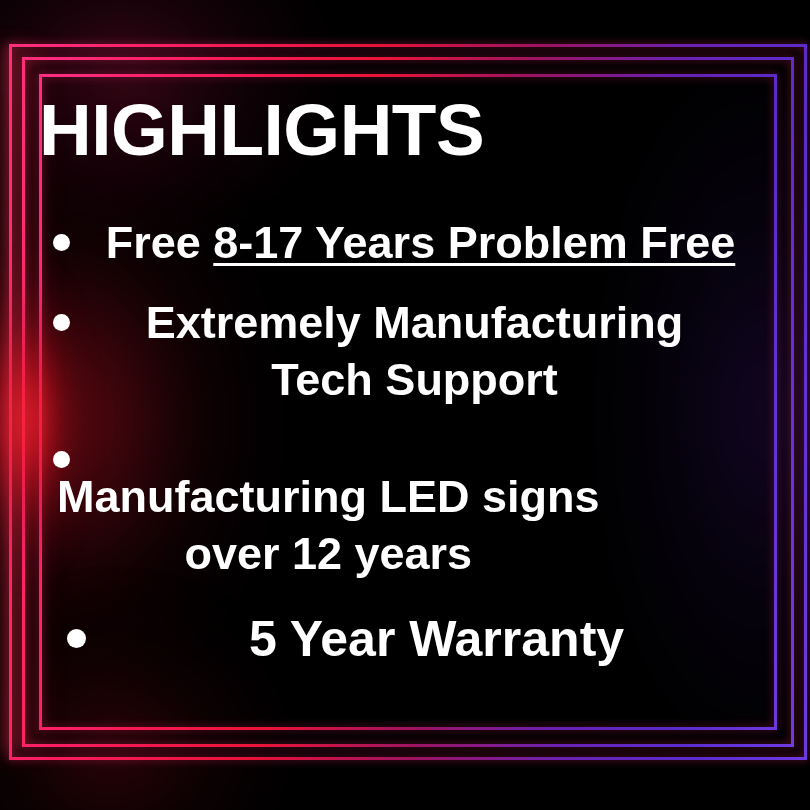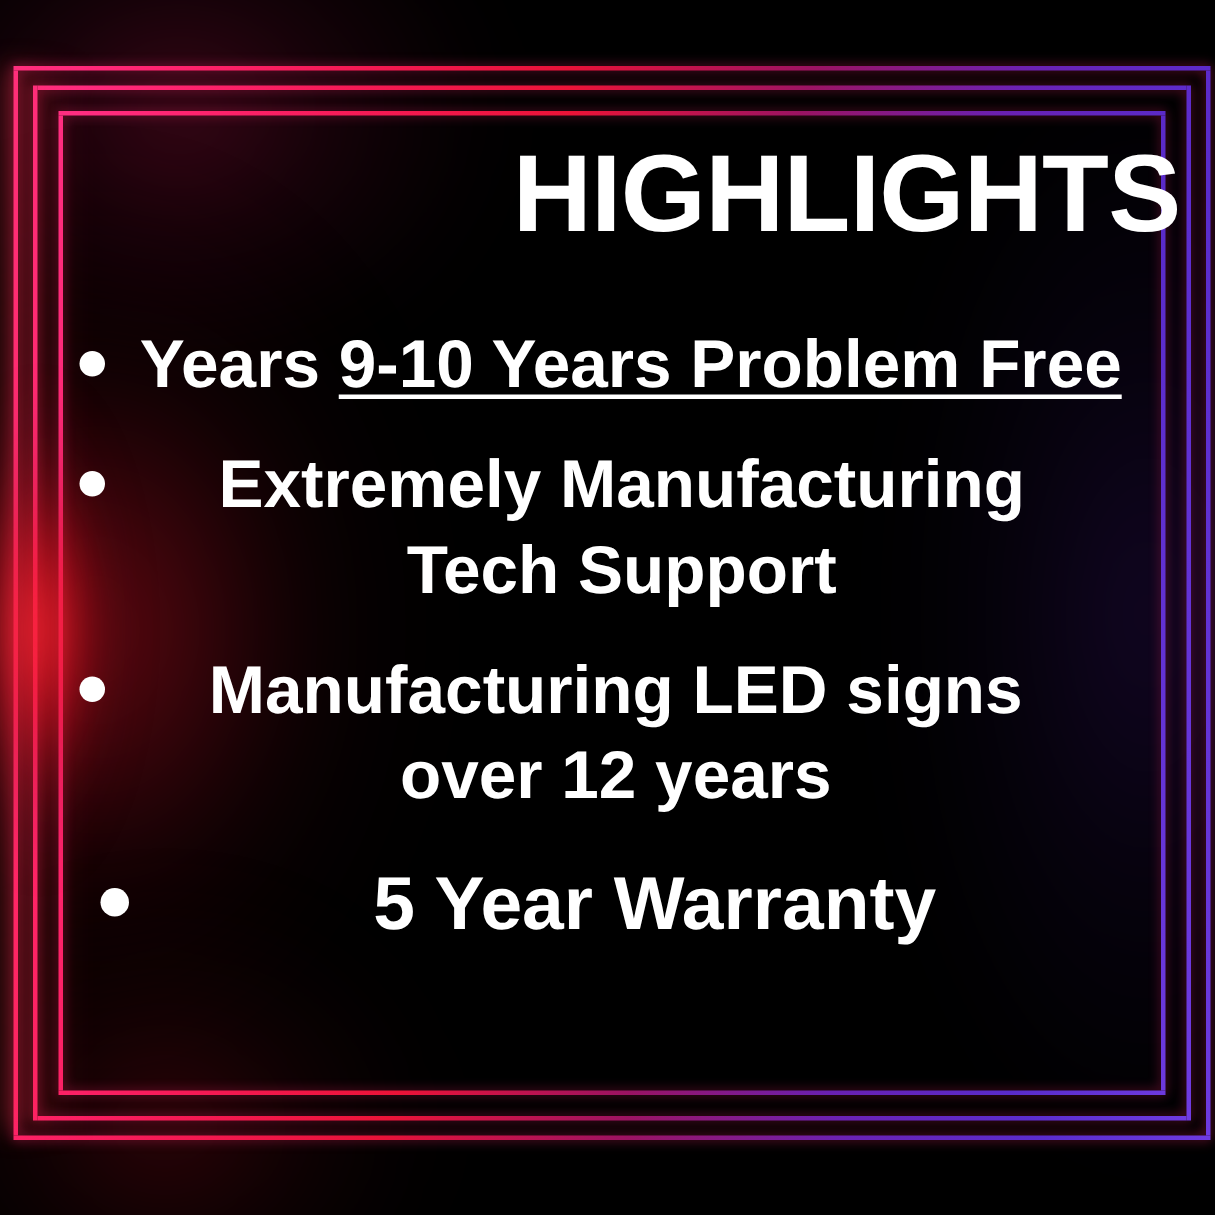--- a/index.html
+++ b/index.html
@@ -146,24 +146,24 @@
     top: 74px;
     width: 732px;
     height: 650px;
     display: flex;
     flex-direction: column;
     align-items: stretch;
   }
 
   .title {
     position: absolute;
-    left: 16px;
+    left: 0;
     top: 18px;
     width: 732px;
-    text-align: right;
+    text-align: left;
     color: #ffffff;
     font-family: "Liberation Sans", sans-serif;
     font-weight: bold;
     font-size: 73px;
     letter-spacing: -0.5px;
     line-height: 1.05;
     white-space: nowrap;
   }
 
   .bullets {
@@ -202,21 +202,21 @@
 
   .u { text-decoration: underline; text-underline-offset: 5px; text-decoration-thickness: 3px; }
 
   
   .row-1 { margin-left: 14px; margin-bottom: 22px; }
   .row-1 .bullet-body { padding-right: 4px; }
 
   .row-2 { margin-left: 14px; margin-bottom: 22px; }
   .row-2 .bullet-body { padding-right: 16px; }
 
-  .row-3 { margin-left: 14px; margin-bottom: 24px; }
+  .row-3 { margin-left: 14px; margin-bottom: 24px; flex-direction: column; }
   .row-3 .bullet-body { padding-right: 24px; }
 
   .row-4 { margin-left: 28px; gap: 48px; }
   .row-4 .bullet-body { font-size: 50px; padding-right: 36px; }
   .row-4 .bullet-dot { width: 19px; height: 19px; margin-top: 22px; }
 
   .line2 { display: block; }
 </style>
 </head>
 <body>
@@ -236,21 +236,21 @@
   <div class="frame-left-hot"></div>
 
   <div class="content">
 
     <div class="title">HIGHLIGHTS</div>
 
     <div class="bullets">
 
       <div class="bullet-row row-1">
         <span class="bullet-dot"></span>
-        <span class="bullet-body"><span>Years </span><span class="u">9-10 Years Problem Free</span></span>
+        <span class="bullet-body"><span>Free </span><span class="u">8-17 Years Problem Free</span></span>
       </div>
 
       <div class="bullet-row row-2">
         <span class="bullet-dot"></span>
         <span class="bullet-body"><span>Extremely Manufacturing</span><span class="line2">Tech Support</span></span>
       </div>
 
       <div class="bullet-row row-3">
         <span class="bullet-dot"></span>
         <span class="bullet-body"><span>Manufacturing LED signs</span><span class="line2">over 12 years</span></span>

